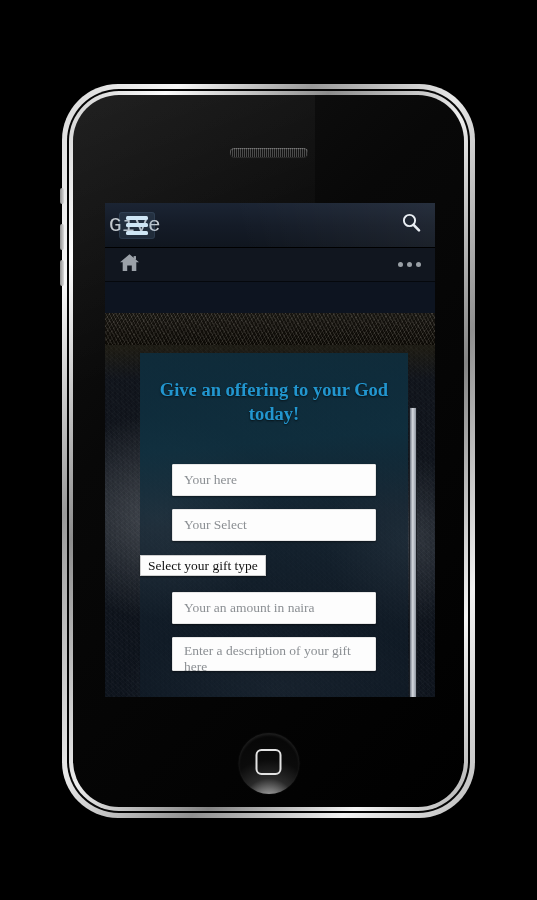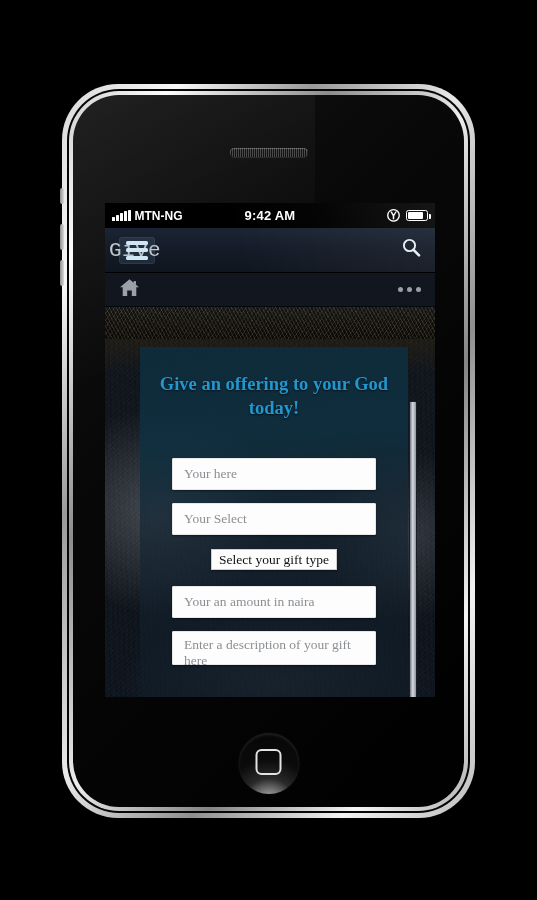--- a/index.html
+++ b/index.html
@@ -91,21 +91,21 @@
   #home-icon{margin-left:14px;}
   #dots{margin-left:auto;margin-right:14px;display:flex;gap:4px;}
   #dots i{display:block;width:5px;height:5px;border-radius:50%;background:#9aa0a6;}
 
   
   #content{position:relative;height:392px;overflow:hidden;
      background:
        radial-gradient(ellipse 58% 42% at 16% 52%, rgba(190,196,202,.30), rgba(0,0,0,0) 62%),
        radial-gradient(ellipse 40% 34% at 92% 58%, rgba(150,158,168,.26), rgba(0,0,0,0) 64%),
        radial-gradient(ellipse 70% 26% at 52% 96%, rgba(120,132,146,.22), rgba(0,0,0,0) 68%),
-       linear-gradient(180deg,#17160f 0%,#1d1b14 9%,#10141b 17%,#0d131c 100%);}
+       linear-gradient(180deg,#17160f 0%,#1d1b14 9%,#10141b 17%,#0d131c 100%); margin-top: 31px;}
   #rock-tex{position:absolute;inset:0;pointer-events:none;opacity:.55;
      background:
        repeating-linear-gradient(46deg, rgba(255,255,255,.030) 0 1px, rgba(0,0,0,.035) 1px 3px),
        repeating-linear-gradient(-38deg, rgba(255,255,255,.022) 0 1px, rgba(0,0,0,.030) 1px 4px),
        repeating-linear-gradient(88deg, rgba(0,0,0,.030) 0 2px, rgba(255,255,255,.016) 2px 5px);}
   #rock-top{position:absolute;left:0;right:0;top:0;height:32px;pointer-events:none;
      background:
        repeating-linear-gradient(62deg, rgba(255,255,255,.085) 0 1px, rgba(0,0,0,.22) 1px 3px),
        repeating-linear-gradient(-55deg, rgba(255,255,255,.06) 0 1px, rgba(0,0,0,.20) 1px 4px),
        linear-gradient(180deg,#24211a,#141009);}
@@ -118,21 +118,21 @@
   #heading{margin:26px 14px 0;text-align:center;
      font-family:"Liberation Serif",serif;font-weight:bold;font-size:18.5px;
      line-height:1.28;color:#2296cf;text-shadow:0 1px 2px rgba(0,0,0,.65);}
 
   .field{display:block;box-sizing:border-box;width:204px;height:32px;
      margin:13px auto 0;background:#fdfdfd;border:1px solid #e7e7e7;
      border-radius:1px;padding:0 11px;
      font-family:"Liberation Serif",serif;font-size:13.5px;color:#8b8f93;
      line-height:30px;box-shadow:0 1px 2px rgba(0,0,0,.45);}
   #f-name{margin-top:38px;}
-  .select-wrap{text-align:center;margin-top:14px;}
+  .select-wrap{margin-top:14px;}
   #gift-select{display:inline-block;box-sizing:border-box;height:21px;
      background:#fdfdfd;border:1px solid #cfcfcf;padding:0 7px;
      font-family:"Liberation Serif",serif;font-size:13.5px;color:#111;
      line-height:19px;box-shadow:0 1px 2px rgba(0,0,0,.45);}
   #f-amount{margin-top:16px;}
   #f-desc{height:34px;line-height:16px;padding-top:5px;white-space:normal;}
 
   
   #scrollbar{position:absolute;right:18px;top:94px;bottom:-6px;width:6px;
      background:linear-gradient(90deg,#6d7480,#d6dae0 45%,#8d949e);
@@ -152,40 +152,20 @@
   <div class="side-btn" style="top:176px;height:26px;"></div>
   <div class="side-btn" style="top:104px;height:16px;"></div>
   <div id="speaker"></div>
   <div id="home-btn">
     <div id="home-sq"></div>
   </div>
 </div>
 
 <div id="screen">
 
-  <div id="statusbar">
-    <div id="sb-gloss"></div>
-    <div class="sb-left">
-      <span class="bars">
-        <i></i>
-          <i></i>
-          <i></i>
-          <i></i>
-          <i></i>
-      </span>
-      <span class="carrier">MTN-NG</span>
-    </div>
-    <div class="sb-center">9:42 AM</div>
-    <div class="sb-right">
-      <span class="bt">Ⓨ</span>
-      <span class="batt">
-          <span></span>
-        </span>
-    </div>
-  </div>
 
   <div id="titlebar">
     <div class="tb-gloss"></div>
     <div id="hamburger">
       <b></b>
         <b></b>
         <b></b>
     </div>
     <div id="app-title">Give</div>
     <div id="search-icon">

